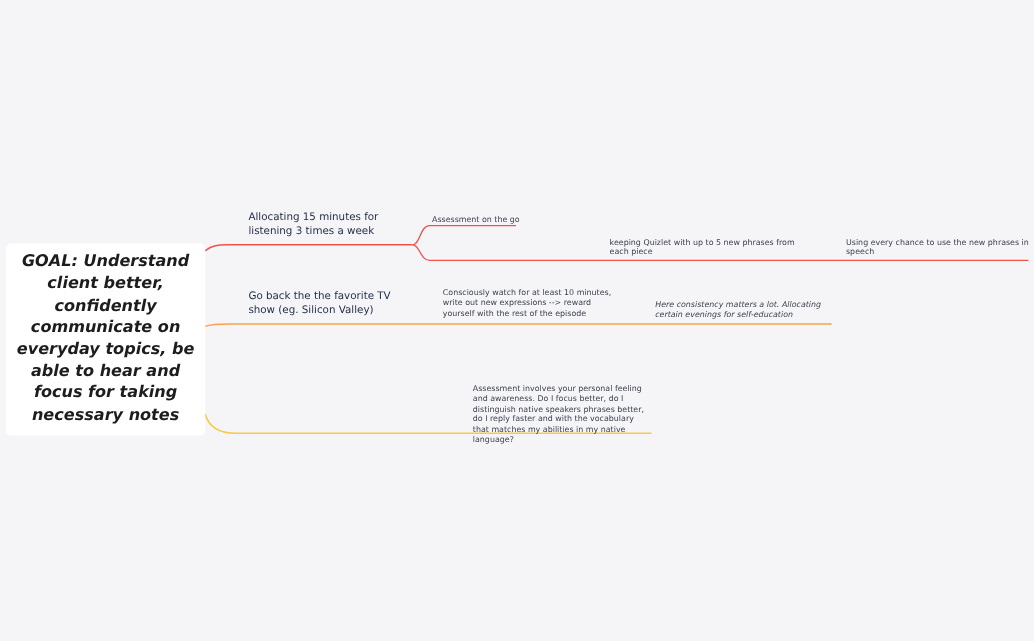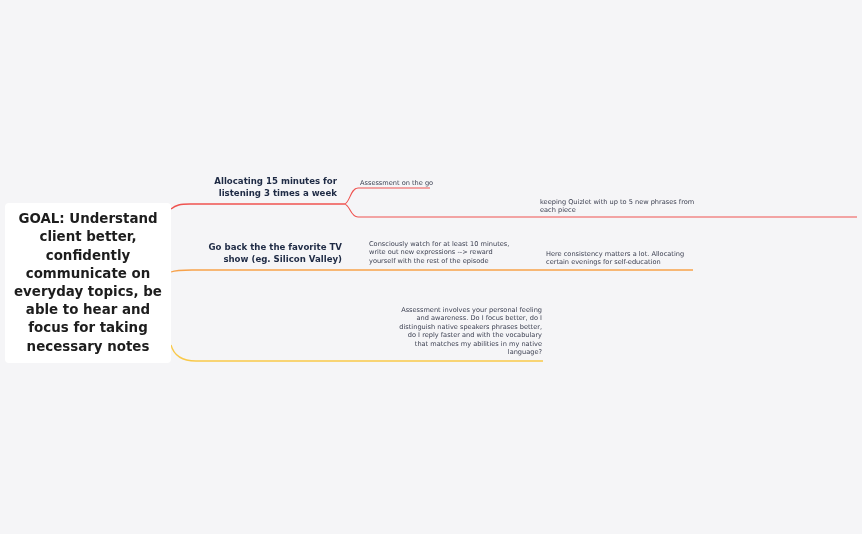--- a/index.html
+++ b/index.html
@@ -9,26 +9,25 @@
       font-family: "DejaVu Sans", "Liberation Sans", sans-serif;
     }
     #canvas { position: relative; width: 862px; height: 534px; }
     svg.lines { position: absolute; left: 0; top: 0; width: 862px; height: 534px; pointer-events: none; }
     .root {
       position: absolute; left: 5px; top: 203px; width: 166px; height: 160px;
       background: #ffffff; border-radius: 4px;
       display: flex; align-items: center; justify-content: center;
       text-align: center;
       font-weight: bold; font-size: 13.4px; line-height: 18.2px;
-      color: #1d1d1d; padding: 2px 6px;
+      color: #1d1d1d; padding: 2px 6px; font-style: italic;
     }
     .topic {
-      position: absolute; font-weight: bold; font-size: 8.6px; line-height: 12px;
+      position: absolute; font-weight: normal; font-size: 8.6px; line-height: 12px;
       color: #1e2a44;
-      text-align: right;
     }
     .sub {
       position: absolute; font-size: 6.6px; line-height: 8.4px; color: #3d4152;
     }
   </style>
 </head>
 <body>
 
 <div id="canvas">
 
@@ -46,31 +45,34 @@
   <div class="root">
     <span>GOAL: Understand client better, confidently communicate on everyday topics, be able to hear and focus for taking necessary notes</span>
   </div>
 
   <div class="topic" style="left:207px; top:175px; width:130px;">
     <span>Allocating 15 minutes for listening 3 times a week</span>
   </div>
   <div class="sub" style="left:360px; top:179px; width:80px;">
     <span>Assessment on the go</span>
   </div>
-  <div class="sub" style="left:540px; top:198px; width:155px;">
+  <div class="sub" style="left:508px; top:198px; width:155px;">
     <span>keeping Quizlet with up to 5 new phrases from each piece</span>
+  </div>
+  <div class="sub" style="left:705px; top:198px; width:155px;">
+    <span>Using every chance to use the new phrases in speech</span>
   </div>
 
   <div class="topic" style="left:207px; top:241px; width:135px;">
     <span>Go back the the favorite TV show (eg. Silicon Valley)</span>
   </div>
   <div class="sub" style="left:369px; top:240px; width:150px;">
     <span>Consciously watch for at least 10 minutes, write out new expressions --&gt; reward yourself with the rest of the episode</span>
   </div>
-  <div class="sub" style="left:546px; top:250px; width:150px;">
+  <div class="sub" style="left:546px; top:250px; width:150px;font-style:italic;">
     <span>Here consistency matters a lot. Allocating certain evenings for self-education</span>
   </div>
 
-  <div class="sub" style="left:394px; top:306px; width:148px;text-align:right;">
+  <div class="sub" style="left:394px; top:320px; width:148px;">
     <span>Assessment involves your personal feeling and awareness. Do I focus better, do I distinguish native speakers phrases better, do I reply faster and with the vocabulary that matches my abilities in my native language?</span>
   </div>
 
 </div>
 
 </body></html>

